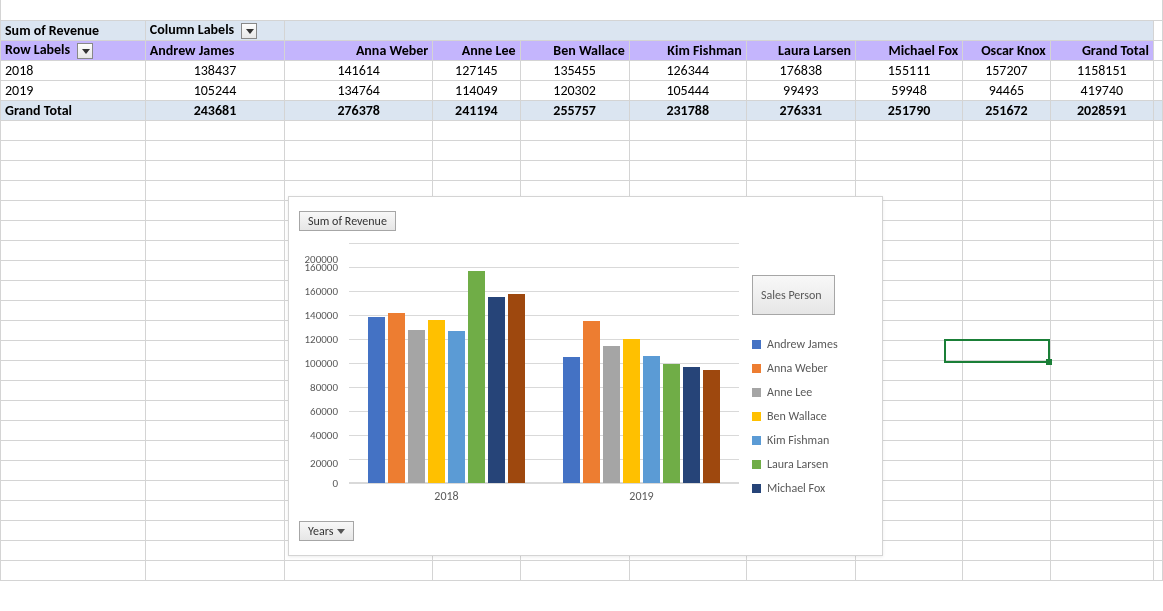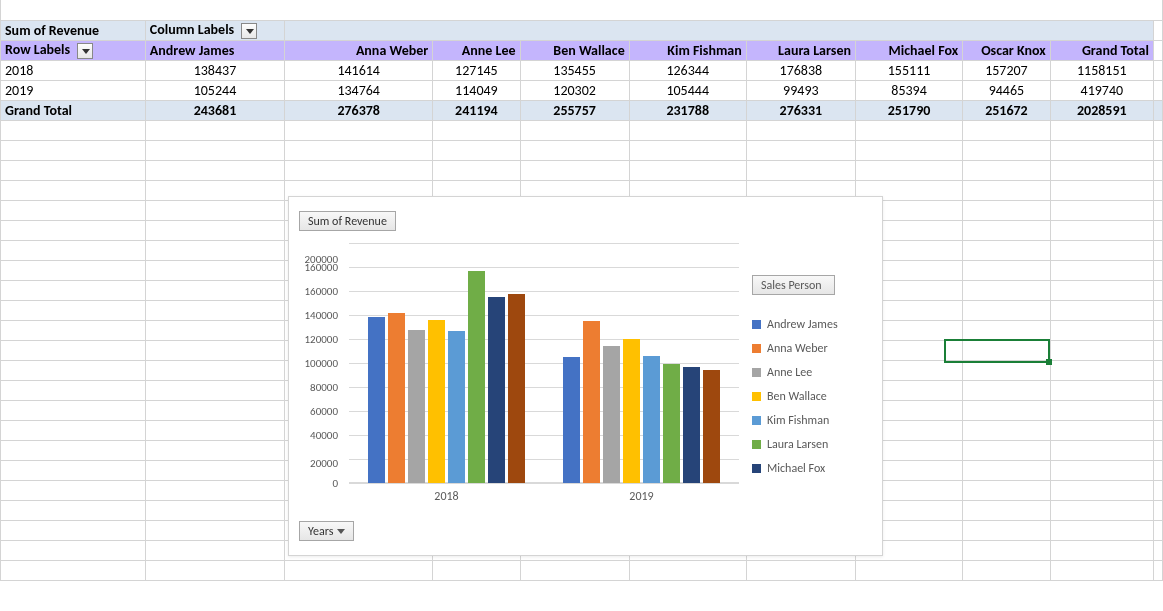--- a/index.html
+++ b/index.html
@@ -116,21 +116,21 @@
     width: 120px;
     font-size: 12px;
     color: #595959;
   }
   .legend-hdr {
     display: inline-flex;
     align-items: center;
     gap: 4px;
     background: linear-gradient(#f8f8f8,#e6e6e6);
     border: 1px solid #a6a6a6;
-    padding: 2px 8px;
+    padding: 12px 8px;
     margin-bottom: 12px;
   }
   .legend-item {
     display: flex;
     align-items: center;
     gap: 6px;
     margin: 10px 0;
   }
   .swatch { width: 9px; height: 9px; }
   .plot {
@@ -239,21 +239,21 @@
     <td></td>
   </tr>
   <tr>
     <td>2019</td>
     <td class="num">105244</td>
     <td class="num">134764</td>
     <td class="num">114049</td>
     <td class="num">120302</td>
     <td class="num">105444</td>
     <td class="num">99493</td>
-    <td class="num">85394</td>
+    <td class="num">59948</td>
     <td class="num">94465</td>
     <td class="num">419740</td>
     <td></td>
   </tr>
   <tr class="pivot-total-row">
     <td>Grand Total</td>
     <td class="num">243681</td>
     <td class="num">276378</td>
     <td class="num">241194</td>
     <td class="num">255757</td>

